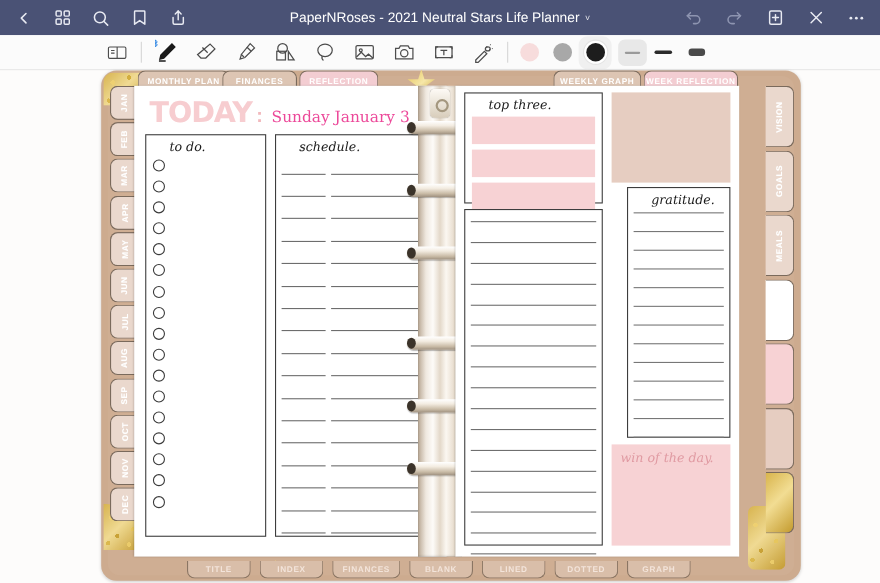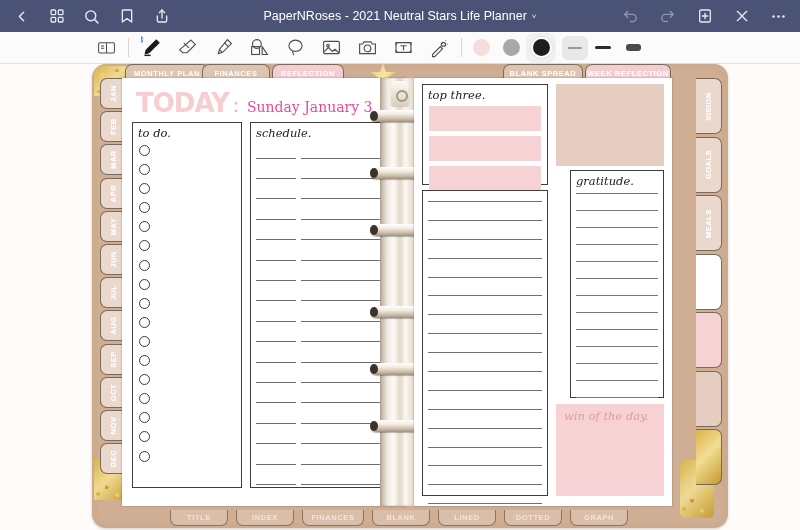--- a/index.html
+++ b/index.html
@@ -177,21 +177,21 @@
   .today-word {
     font-family: "DejaVu Sans", sans-serif; font-weight: bold;
     font-size: 26px; color: #f7cdd0; letter-spacing: -1px;
   }
   .today-colon { font-size: 18px; color: #f2b9bd; font-weight: bold; }
   .today-date {
     font-family: "DejaVu Serif", serif; 
     font-size: 14px; color: #ec4899; margin-left: 4px;
   }
   .panel {
-    position: absolute; border: 1.4px solid #3d3d3d; background: #fff;
+    position: absolute; border: 1.4px solid #3d3d3d; background: #fff; padding-left: 16px;
   }
   .panel-title {
     font-family: "DejaVu Serif", serif; font-style: italic;
     font-size: 11.5px; color: #1a1a1a; padding: 3px 0 0 5px;
   }
   .todo-list { position: absolute; left: 6px; top: 22px; right: 6px; bottom: 4px; }
   .todo-item {
     width: 11px; height: 11px; border: 1.3px solid #3a3a3a; border-radius: 50%;
     margin-bottom: 8.1px; cursor: pointer;
   }
@@ -399,21 +399,21 @@
       <div class="glitter gl-tl"></div>
       <div class="glitter gl-bl"></div>
       <div class="glitter gl-br"></div>
       <div class="star" style="left:278px;top:-1px"></div>
       <div class="star" style="left:150px;bottom:2px;width:17px;height:17px"></div>
 
       <div id="top-tabs">
           <div class="tab-h" style="left: 33px; width: 84px;">MONTHLY PLAN</div>
           <div class="tab-h" style="left: 110px; width: 68px;">FINANCES</div>
           <div class="tab-h pink" style="left: 180px; width: 72px;">REFLECTION</div>
-          <div class="tab-h" style="left: 411px; width: 80px;">BLANK SPREAD</div>
+          <div class="tab-h" style="left: 411px; width: 80px;">WEEKLY GRAPH</div>
           <div class="tab-h pink" style="left: 493px; width: 86px;">WEEK REFLECTION</div>
         </div>
 
       <div class="tab-left-col" id="month-tabs">
           <div class="tab-v" style="top: 6px; height: 31px;">
             <span>JAN</span>
           </div>
           <div class="tab-v" style="top: 39.2px; height: 31px;">
             <span>FEB</span>
           </div>

